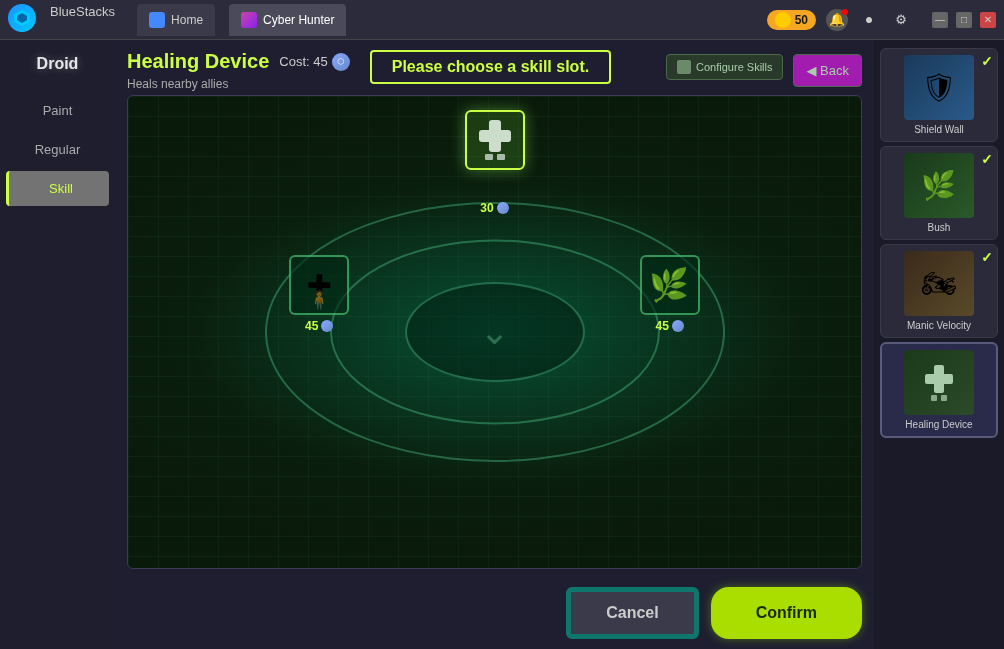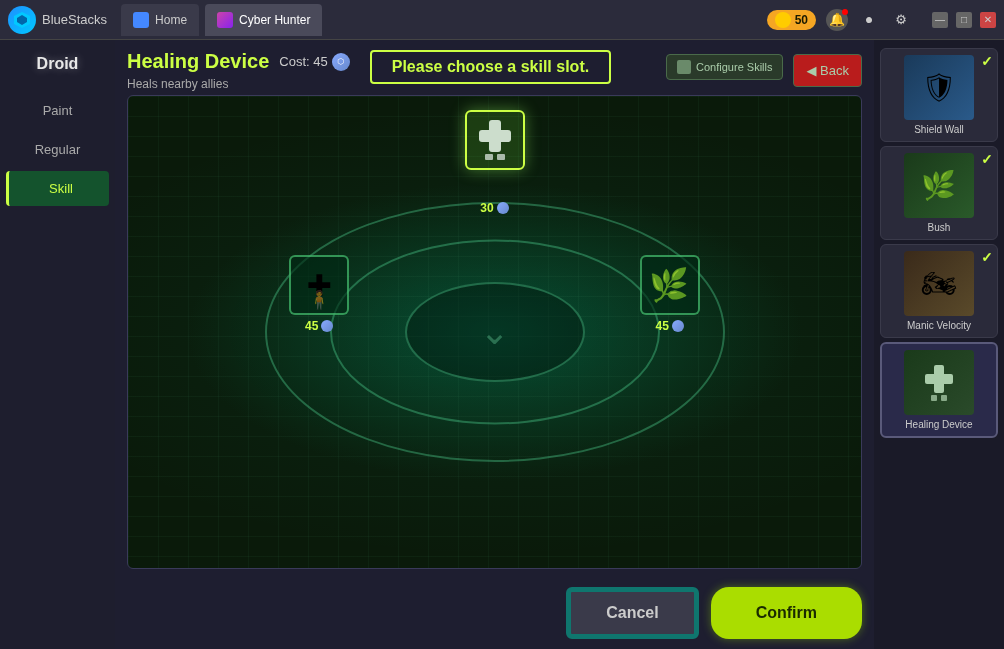--- a/index.html
+++ b/index.html
@@ -15,22 +15,22 @@
     .title-bar {
       display: flex;
       align-items: center;
       height: 40px;
       background: #2b2b3b;
       border-bottom: 1px solid #444;
       padding: 0 8px;
     }
     .title-bar-left {
       display: flex;
-      align-items: center;
-      gap: 6px;
+      align-items: flex-start;
+      gap: 14px;
       flex: 1;
     }
     .bluestacks-logo {
       width: 28px; height: 28px;
       background: linear-gradient(135deg, #1e90ff, #00c8ff);
       border-radius: 50%;
       display: flex; align-items: center; justify-content: center;
       font-size: 10px; color: white; font-weight: bold;
     }
     .tab {
@@ -128,21 +128,21 @@
       width: 90%;
       padding: 10px 8px;
       text-align: center;
       color: #aaa;
       font-size: 13px;
       cursor: pointer;
       border-radius: 4px;
       margin-bottom: 4px;
     }
     .sidebar-item.active {
-      background: #14532d;
+      background: #737373;
       color: #ccff44;
       border-left: 3px solid #ccff44;
       padding-left: 12px;
     }
 
     
     .content-area {
       flex: 1;
       display: flex;
       flex-direction: column;
@@ -388,21 +388,21 @@
       color: #ccff44;
       font-size: 14px;
       font-weight: bold;
     }
 
     
     .back-btn {
       display: flex;
       align-items: center;
       gap: 4px;
-      background: #b91c1c;
+      background: #a21caf;
       border: 1px solid #4a6a4a;
       border-radius: 4px;
       padding: 8px 12px;
       color: #aaccaa;
       font-size: 13px;
       cursor: pointer;
       margin-bottom: 8px;
       align-self: flex-end;
     }
 

